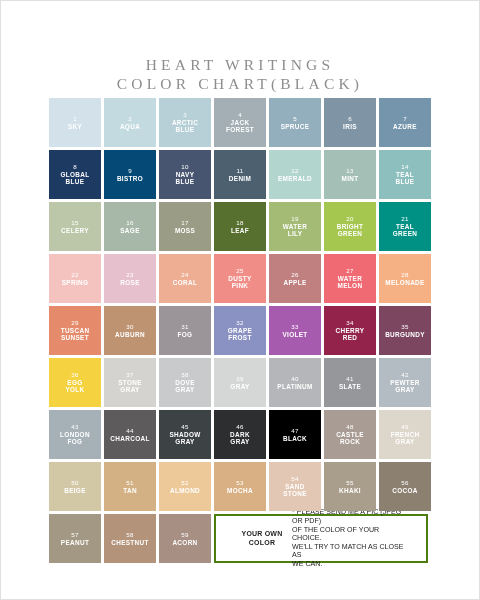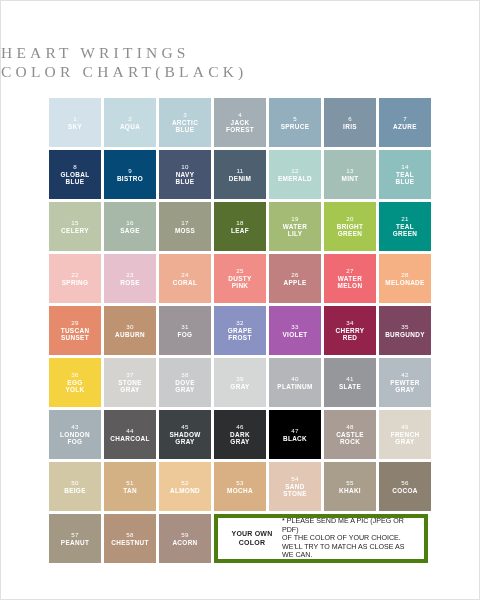--- a/index.html
+++ b/index.html
@@ -10,21 +10,22 @@
     overflow:hidden;
   }
   .page{
     position:relative;
     width:480px;height:600px;
     box-sizing:border-box;
     background:#ffffff;
     border:1px solid #e2e0de;
   }
   .title-block{
-    padding-top:42px;
+    text-align:center;
+    padding-top:54px;
   }
   .title-line{
     font-family:"Liberation Serif", serif;
     color:#8d8d8f;
     letter-spacing:4.2px;
     font-size:15.5px;
     line-height:19px;
     font-weight:400;
   }
   .grid{
@@ -58,26 +59,26 @@
     font-size:6.4px;
     line-height:7.4px;
     letter-spacing:.35px;
     text-align:center;
     font-weight:700;
     padding:0 2px;
     white-space:pre-line;
   }
   .note-box{
     width:214px;height:49px;
-    border:4px solid #4d7c0f;
+    border:2px solid #4d7c0f;
     box-sizing:border-box;
     display:flex;
     align-items:center;
     background:#ffffff;
-    padding:3px 8px;
+    padding:3px 20px;
   }
   .note-label{
     width:52px;
     text-align:center;
     color:#1d1d1d;
     font-size:7px;
     line-height:8.4px;
     font-weight:700;
     letter-spacing:.2px;
     white-space:pre-line;

